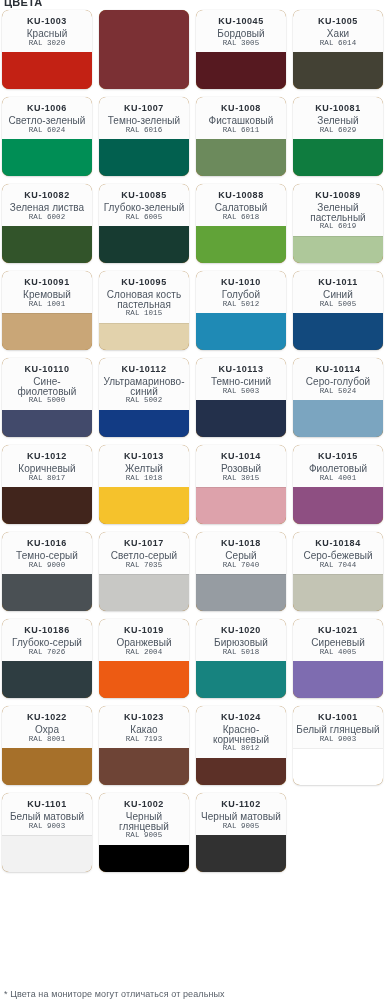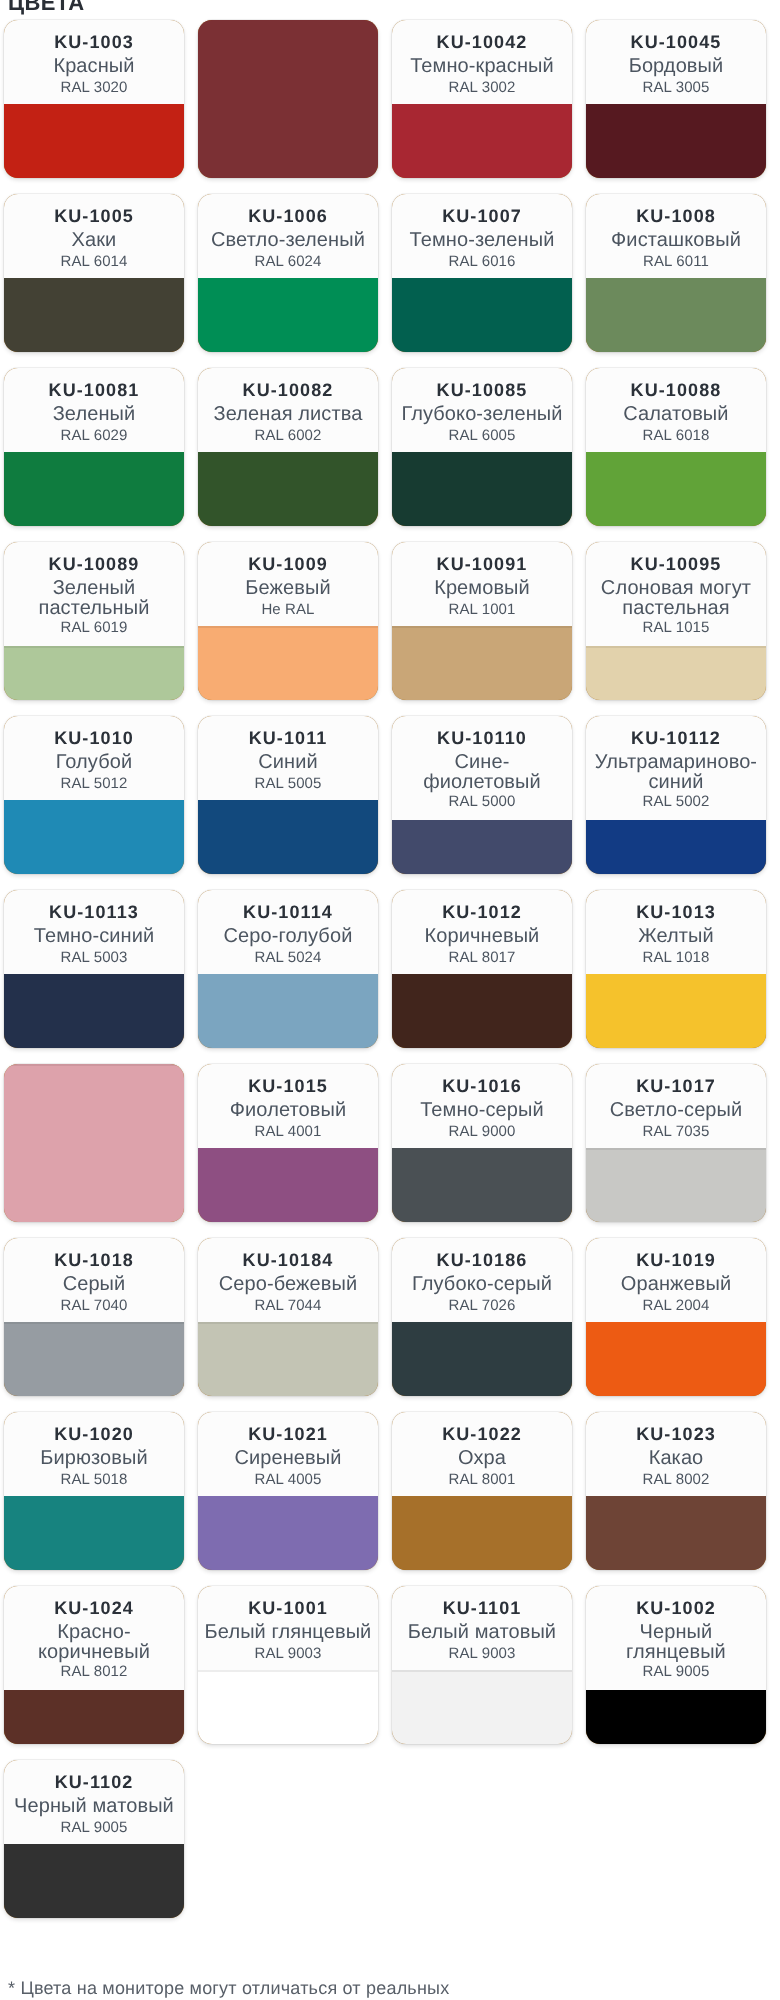--- a/index.html
+++ b/index.html
@@ -79,20 +79,21 @@
     line-height: 9.5px;
     letter-spacing: 0.05px;
   }
 
   .swatch-ral {
     display: block;
     font-size: 7.5px;
     color: #4c5560;
     line-height: 9.5px;
     letter-spacing: 0.05px;
+    font-family: Liberation Mono, monospace;
   }
 
   .swatch-chip {
     flex: 1 1 auto;
     width: 100%;
     min-height: 8px;
   }
 
   
   .swatch-chip.is-light {
@@ -123,28 +124,20 @@
         <span class="swatch-name">Красный</span>
         <span class="swatch-ral">RAL 3020</span>
       </div>
       <div class="swatch-chip" style="background: rgb(195, 33, 20);"></div>
     </div>
     <div class="swatch-card">
       <div class="swatch-chip" style="background: rgb(123, 48, 52);"></div>
     </div>
     <div class="swatch-card">
       <div class="swatch-label">
-        <span class="swatch-code">KU-10042</span>
-        <span class="swatch-name">Темно-красный</span>
-        <span class="swatch-ral">RAL 3002</span>
-      </div>
-      <div class="swatch-chip" style="background: rgb(168, 39, 50);"></div>
-    </div>
-    <div class="swatch-card">
-      <div class="swatch-label">
         <span class="swatch-code">KU-10045</span>
         <span class="swatch-name">Бордовый</span>
         <span class="swatch-ral">RAL 3005</span>
       </div>
       <div class="swatch-chip" style="background: rgb(86, 25, 32);"></div>
     </div>
     <div class="swatch-card">
       <div class="swatch-label">
         <span class="swatch-code">KU-1005</span>
         <span class="swatch-name">Хаки</span>
@@ -211,38 +204,30 @@
     <div class="swatch-card">
       <div class="swatch-label">
         <span class="swatch-code">KU-10089</span>
         <span class="swatch-name">Зеленый пастельный</span>
         <span class="swatch-ral">RAL 6019</span>
       </div>
       <div class="swatch-chip is-light" style="background: rgb(174, 200, 154);"></div>
     </div>
     <div class="swatch-card">
       <div class="swatch-label">
-        <span class="swatch-code">KU-1009</span>
-        <span class="swatch-name">Бежевый</span>
-        <span class="swatch-ral">Не RAL</span>
-      </div>
-      <div class="swatch-chip is-light" style="background: rgb(248, 172, 114);"></div>
-    </div>
-    <div class="swatch-card">
-      <div class="swatch-label">
         <span class="swatch-code">KU-10091</span>
         <span class="swatch-name">Кремовый</span>
         <span class="swatch-ral">RAL 1001</span>
       </div>
       <div class="swatch-chip is-light" style="background: rgb(201, 166, 119);"></div>
     </div>
     <div class="swatch-card">
       <div class="swatch-label">
         <span class="swatch-code">KU-10095</span>
-        <span class="swatch-name">Слоновая могут пастельная</span>
+        <span class="swatch-name">Слоновая кость пастельная</span>
         <span class="swatch-ral">RAL 1015</span>
       </div>
       <div class="swatch-chip is-light" style="background: rgb(226, 210, 172);"></div>
     </div>
     <div class="swatch-card">
       <div class="swatch-label">
         <span class="swatch-code">KU-1010</span>
         <span class="swatch-name">Голубой</span>
         <span class="swatch-ral">RAL 5012</span>
       </div>
@@ -298,20 +283,25 @@
     </div>
     <div class="swatch-card">
       <div class="swatch-label">
         <span class="swatch-code">KU-1013</span>
         <span class="swatch-name">Желтый</span>
         <span class="swatch-ral">RAL 1018</span>
       </div>
       <div class="swatch-chip" style="background: rgb(245, 194, 44);"></div>
     </div>
     <div class="swatch-card">
+      <div class="swatch-label">
+        <span class="swatch-code">KU-1014</span>
+        <span class="swatch-name">Розовый</span>
+        <span class="swatch-ral">RAL 3015</span>
+      </div>
       <div class="swatch-chip is-light" style="background: rgb(221, 162, 171);"></div>
     </div>
     <div class="swatch-card">
       <div class="swatch-label">
         <span class="swatch-code">KU-1015</span>
         <span class="swatch-name">Фиолетовый</span>
         <span class="swatch-ral">RAL 4001</span>
       </div>
       <div class="swatch-chip" style="background: rgb(142, 79, 130);"></div>
     </div>
@@ -384,21 +374,21 @@
         <span class="swatch-code">KU-1022</span>
         <span class="swatch-name">Охра</span>
         <span class="swatch-ral">RAL 8001</span>
       </div>
       <div class="swatch-chip" style="background: rgb(166, 112, 42);"></div>
     </div>
     <div class="swatch-card">
       <div class="swatch-label">
         <span class="swatch-code">KU-1023</span>
         <span class="swatch-name">Какао</span>
-        <span class="swatch-ral">RAL 8002</span>
+        <span class="swatch-ral">RAL 7193</span>
       </div>
       <div class="swatch-chip" style="background: rgb(110, 68, 54);"></div>
     </div>
     <div class="swatch-card">
       <div class="swatch-label">
         <span class="swatch-code">KU-1024</span>
         <span class="swatch-name">Красно-коричневый</span>
         <span class="swatch-ral">RAL 8012</span>
       </div>
       <div class="swatch-chip" style="background: rgb(92, 48, 39);"></div>

